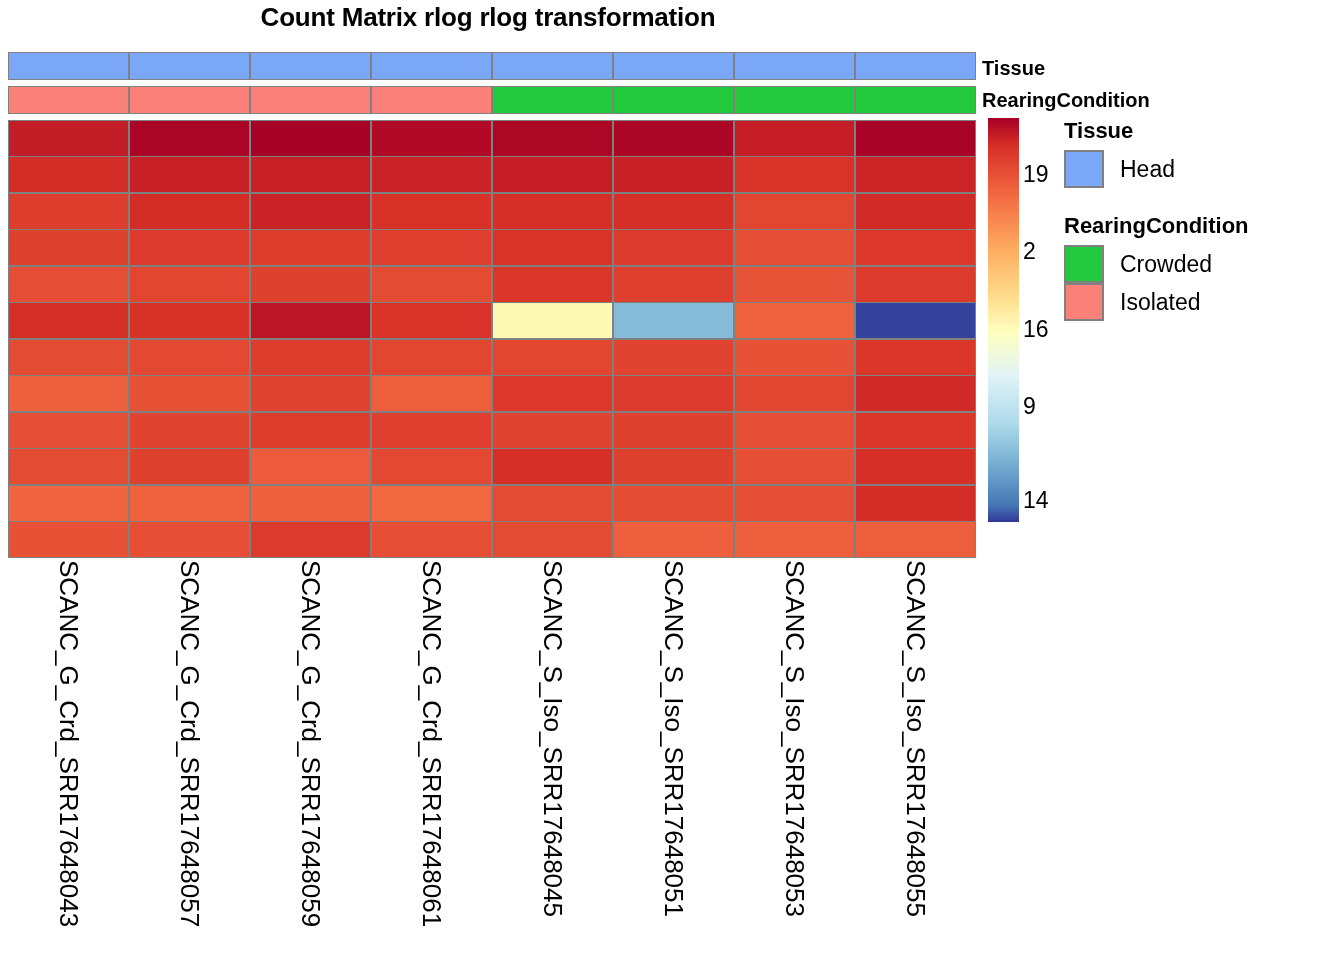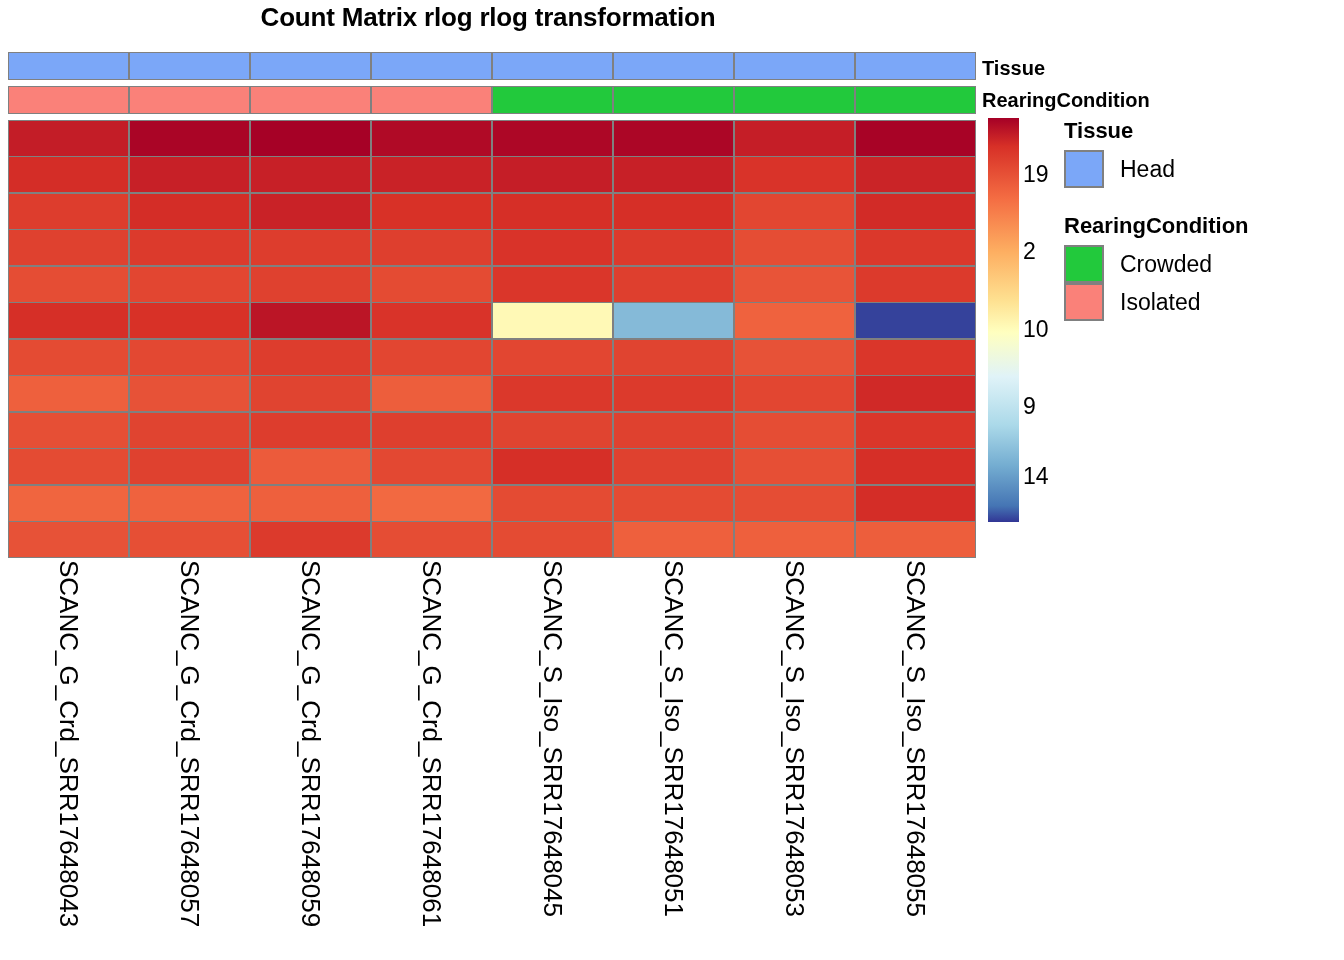--- a/index.html
+++ b/index.html
@@ -315,23 +315,23 @@
     </div>
     <div class="col-label-slot">
       <span class="col-label-text">SCANC_S_Iso_SRR17648055</span>
     </div>
   </div>
 
 <div id="colorbar"></div>
 <div id="colorbar-ticks">
     <div class="cbar-tick" style="top: 162.607px;">19</div>
     <div class="cbar-tick" style="top: 240.15px;">2</div>
-    <div class="cbar-tick" style="top: 317.693px;">10</div>
+    <div class="cbar-tick" style="top: 317.693px;">16</div>
     <div class="cbar-tick" style="top: 395.236px;">9</div>
-    <div class="cbar-tick" style="top: 465px; text-align: right;">14</div>
+    <div class="cbar-tick" style="top: 489px; text-align: right;">14</div>
   </div>
 
 <div id="legend-tissue-title" class="legend-title">Tissue</div>
 <div id="legend-head" class="legend-entry">
   <span class="legend-swatch" style="background: rgb(123, 167, 248);"></span>
   <span class="legend-label">Head</span>
 </div>
 
 <div id="legend-rearing-title" class="legend-title">RearingCondition</div>
 <div id="legend-isolated" class="legend-entry">

